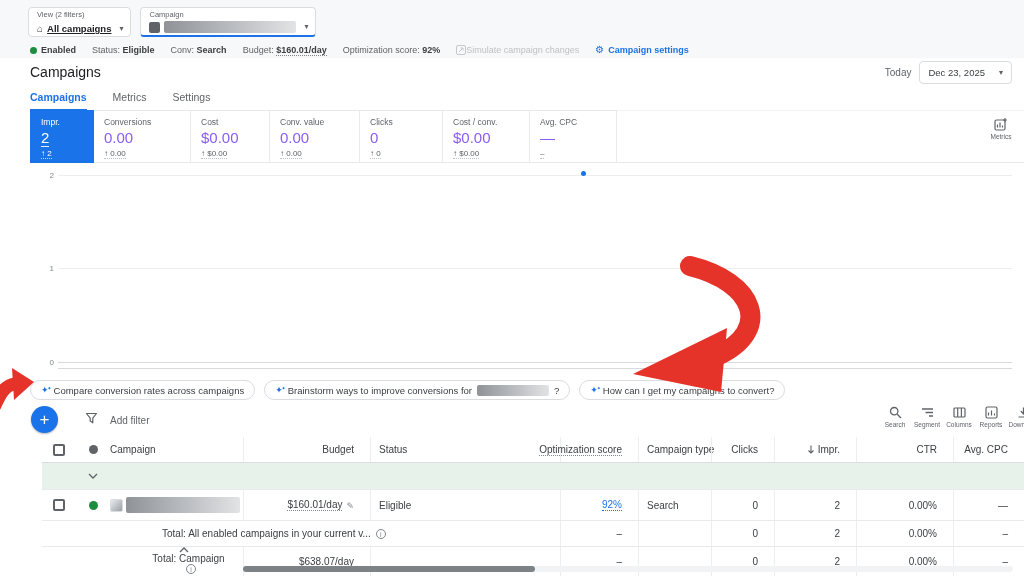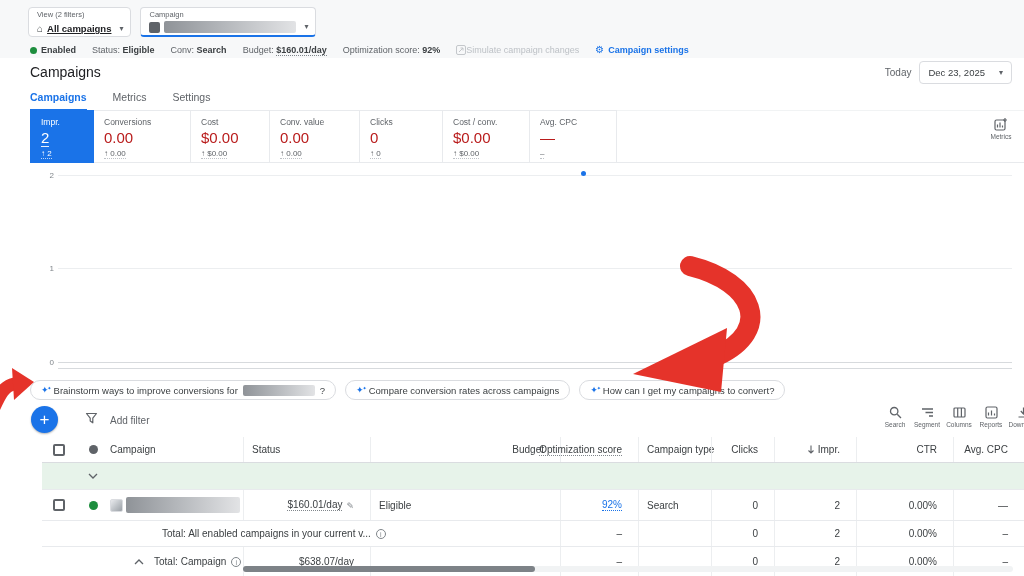--- a/index.html
+++ b/index.html
@@ -42,21 +42,21 @@
   
   .tabs { position:absolute; top:91px; left:30px; display:flex; gap:26px; }
   .tab { font-size:10.5px; color:#5f6368; padding-bottom:6px; cursor:pointer; }
   .tab.active { color:#1a73e8; font-weight:bold; border-bottom:3px solid #1a73e8; border-radius:1px; }
 
   
   .cards { position:absolute; top:110px; left:30px; height:53px; display:flex; }
   .card { border:1px solid #e8eaed; border-left:none; padding:6px 10px 4px 10px; background:#fff; cursor:pointer; }
   .card:first-child { border-left:1px solid #e8eaed; }
   .card .clbl { font-size:8.5px; color:#5f6368; margin-bottom:2px; white-space:nowrap; }
-  .card .cval { font-size:15px; color:#b91c1c; line-height:17px; display:inline-block; }
+  .card .cval { font-size:15px; color:#8b5cf6; line-height:17px; display:inline-block; }
   .card .cdelta { display:block; margin-top:2px; font-size:8px; color:#5f6368; }
   .card .cdelta span { border-bottom:1px dotted #bdc1c6; }
   .card.selected { background:#1a73e8; border-color:#1a73e8; }
   .card.selected .clbl, .card.selected .cval, .card.selected .cdelta { color:#fff; }
   .card.selected .cval { border-bottom:1px solid rgba(255,255,255,.9); }
   .card.selected .cdelta span { border-color:rgba(255,255,255,.7); }
   .cards-tail { position:absolute; top:110px; left:617px; right:0; height:53px; border-top:1px solid #f1f3f4; border-bottom:1px solid #e8eaed; background:#fff; }
   .metrics-btn { position:absolute; top:117px; right:6px; width:34px; display:flex; flex-direction:column; align-items:center; gap:2px; cursor:pointer; }
   .metrics-btn .tlbl { font-size:6.5px; color:#5f6368; }
 
@@ -106,21 +106,21 @@
   .hdot { width:9px; height:9px; border-radius:50%; background:#5f6368; margin:auto; }
   .rowdot { width:9px; height:9px; border-radius:50%; background:#1e8e3e; margin:auto; }
   .camp-fav { width:13px; height:13px; border:1px solid #dadce0; background:linear-gradient(135deg,#e8eaed,#9aa0a6); border-radius:2px; flex:none; margin-right:3px; }
   .row-blur { width:114px; height:16px; }
   .pencil::after { content:"✎"; font-size:9px; color:#80868b; margin-left:4px; }
   .info-ic { width:10px; height:10px; border:1px solid #80868b; border-radius:50%; font-size:7px; line-height:9px; text-align:center; color:#80868b; display:inline-block; margin-left:5px; flex:none; }
   .info-ic::after { content:"i"; }
   .link { color:#1a73e8; border-bottom:1px dotted #1a73e8; cursor:pointer; }
   .dash { color:#3c4043; }
   .tot-label1 { grid-column:3/6; padding-left:52px; }
-  .tot-label2 { grid-column:3/4; padding-left:24px; }
+  .tot-label2 { grid-column:3/4; padding-left:24px;flex-direction:column; }
   .folder-gap { padding-left:34px; gap:6px; }
 
   
   .hscroll { position:absolute; top:566px; left:243px; width:770px; height:6px; background:#f1f3f4; border-radius:3px; }
   .hthumb { width:292px; height:6px; background:#7d8287; border-radius:3px; cursor:pointer; }
 
   svg { display:block; }
 </style>
 </head>
 <body>
@@ -239,29 +239,29 @@
     <div class="gridline dark" style="top:199px;"></div>
     <div class="gridline dark" style="top:205px;"></div>
     <div class="chart-dot" style="left:581px; top:8px;"></div>
   </div>
 
   <div class="chips">
     <div class="chip">
       <span class="spark-ic">
           <i></i>
         </span>
-      <span>Brainstorm ways to improve conversions for</span>
-      <span class="blur chip-blur"></span>
-      <span>?</span>
+      <span>Compare conversion rates across campaigns</span>
     </div>
     <div class="chip">
       <span class="spark-ic">
           <i></i>
         </span>
-      <span>Compare conversion rates across campaigns</span>
+      <span>Brainstorm ways to improve conversions for</span>
+      <span class="blur chip-blur"></span>
+      <span>?</span>
     </div>
     <div class="chip">
       <span class="spark-ic">
           <i></i>
         </span>
       <span>How can I get my campaigns to convert?</span>
     </div>
   </div>
 
   <svg class="arrow-big" width="190" height="150" viewBox="0 0 190 150">
@@ -319,22 +319,22 @@
   <div class="gtable">
 
     <div class="trow head">
       <div class="cell">
           <div class="checkbox"></div>
         </div>
       <div class="cell">
           <div class="hdot"></div>
         </div>
       <div class="cell hcell">Campaign</div>
+      <div class="cell num sep hcell">Budget</div>
       <div class="cell padl sep hcell">Status</div>
-      <div class="cell num sep hcell">Budget</div>
       <div class="cell num sep hcell">
           <span class="dotted-u">Optimization score</span>
         </div>
       <div class="cell padl sep hcell">Campaign type</div>
       <div class="cell num sep hcell">Clicks</div>
       <div class="cell num sep hcell">
         <svg width="8" height="9" viewBox="0 0 8 9" style="margin-right:3px;">
             <path d="M4 0.5 v7 M1.5 5.5 L4 8 l2.5-2.5" stroke="#5f6368" stroke-width="1.1" fill="none"></path>
           </svg>
         <span>Impr.</span>

